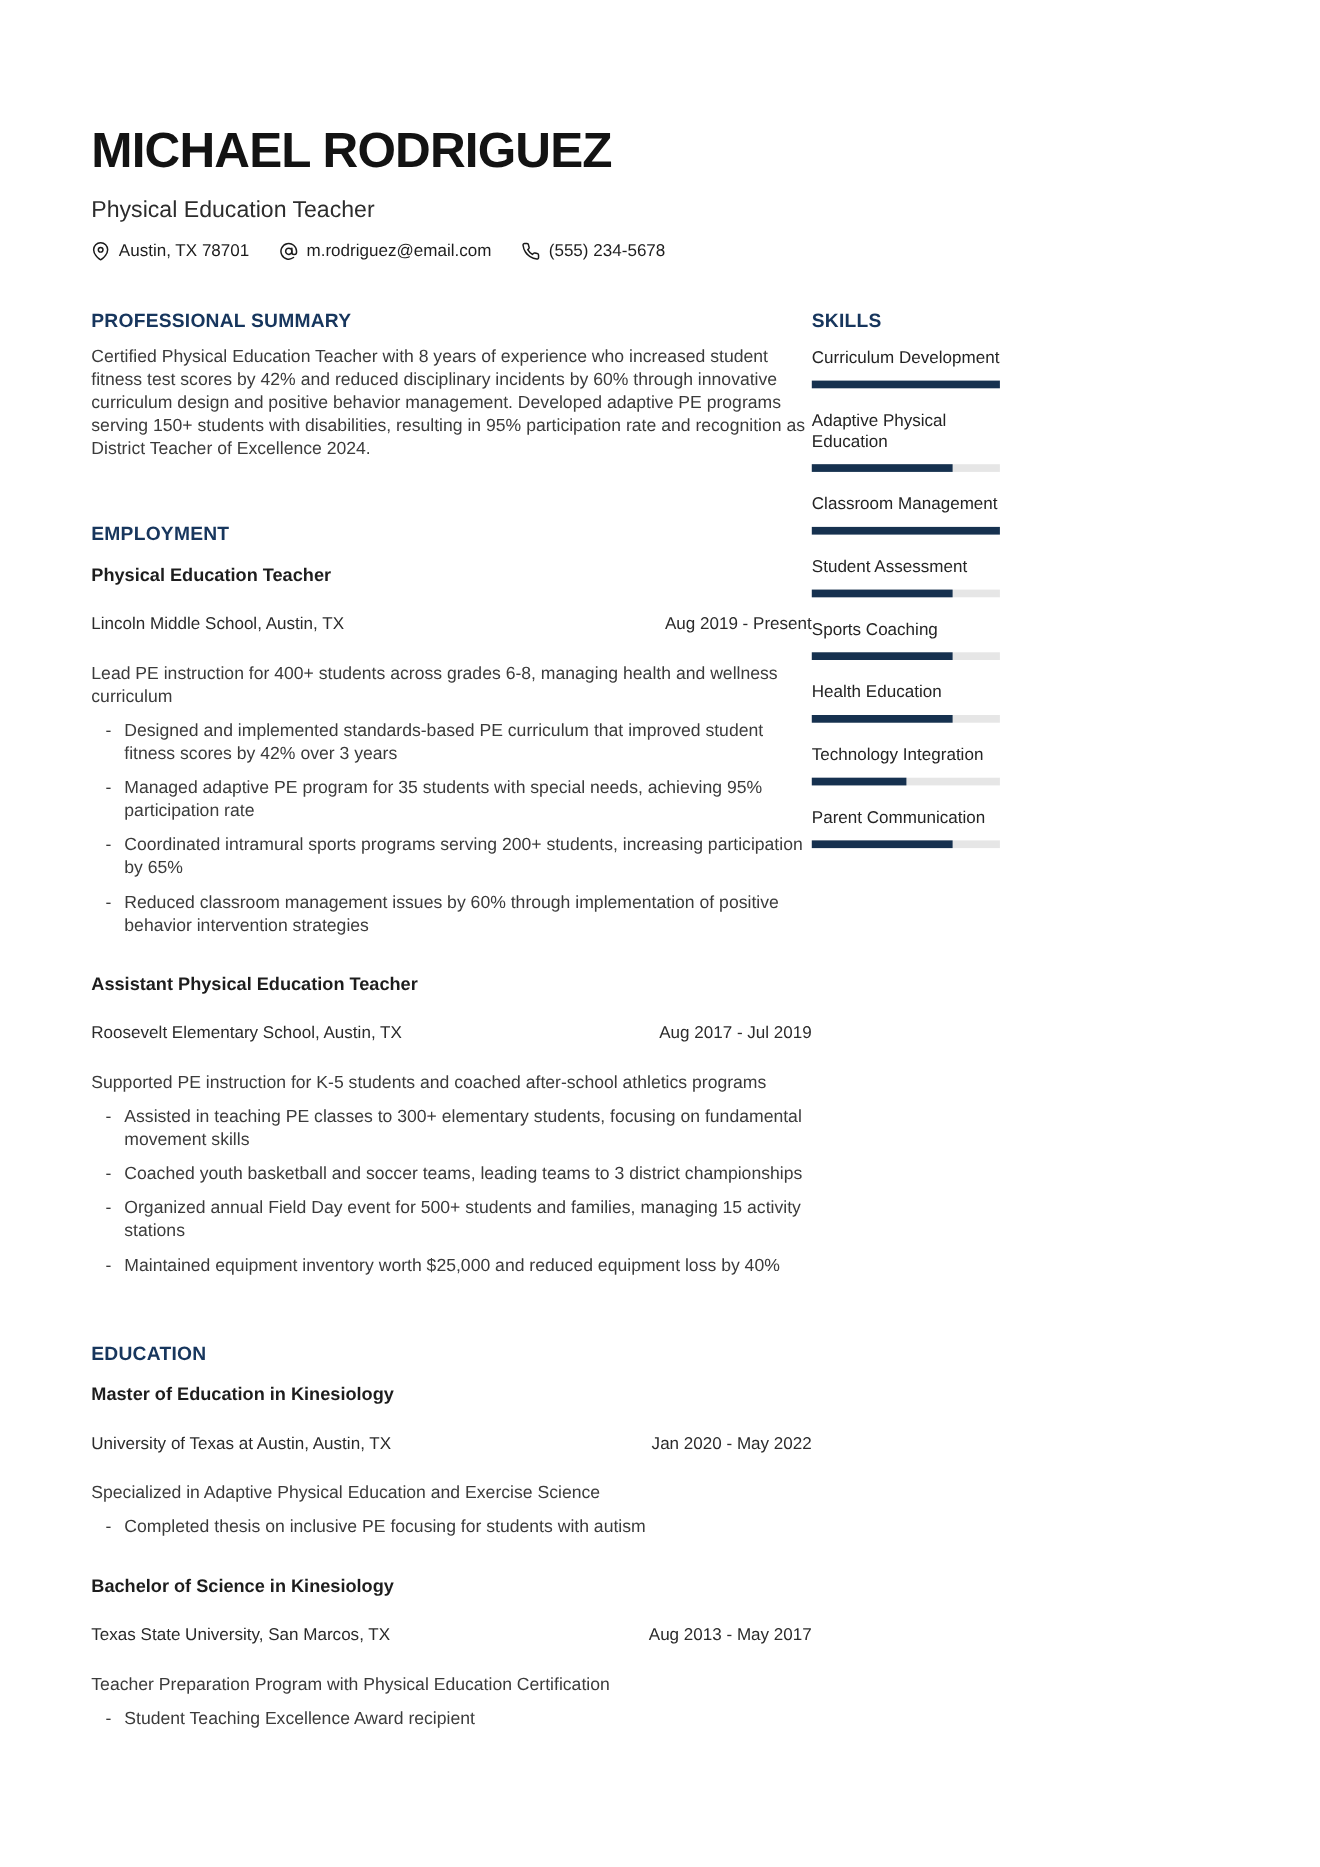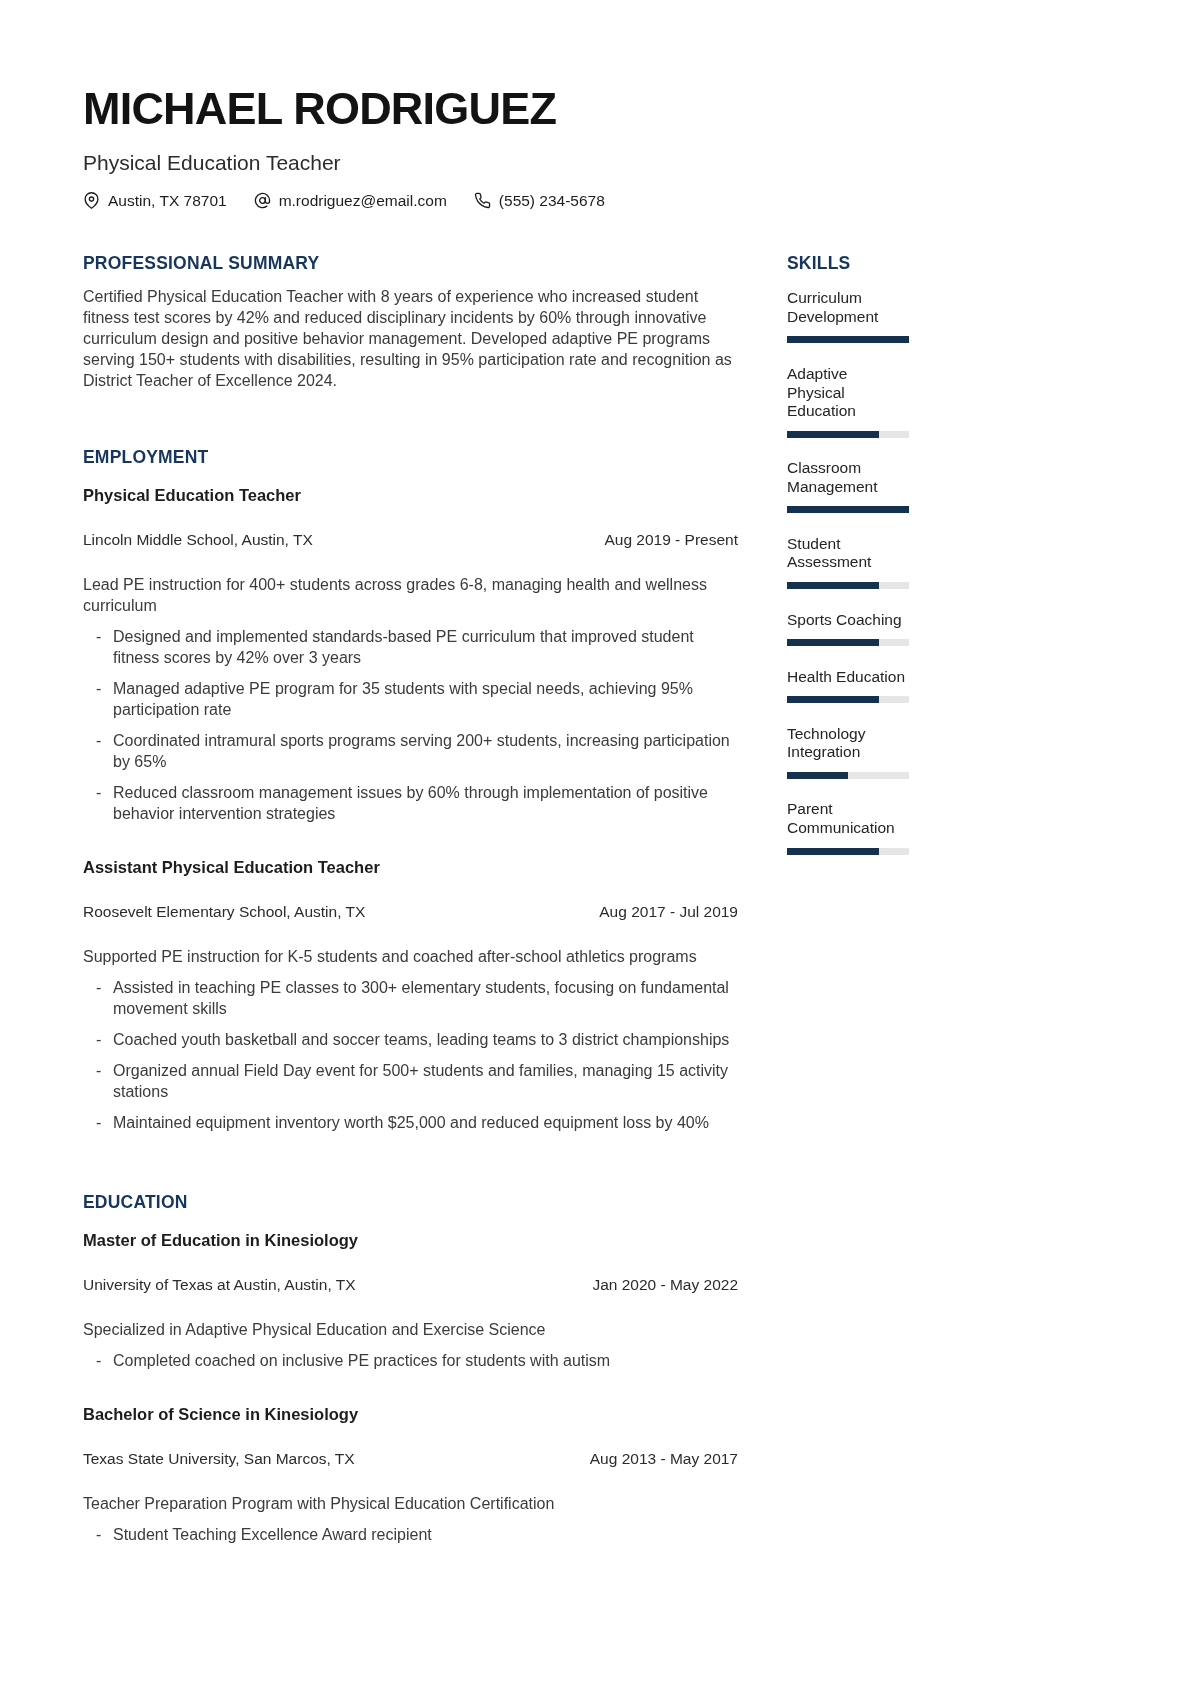--- a/index.html
+++ b/index.html
@@ -10,35 +10,35 @@
     --dark:#161616;
   }
   *{box-sizing:border-box;}
   html,body{margin:0;padding:0;}
   body{
     width:1200px;height:1697px;background:#ffffff;
     font-family:"Liberation Sans", sans-serif;
     font-size:16px;color:var(--text);
     -webkit-font-smoothing:antialiased;
   }
-  .page{width:997px;height:1697px;padding:86px 88px 40px 83px;overflow:hidden;}
+  .page{width:997px;height:1697px;padding:114px 88px 40px 83px;overflow:hidden;}
 
   
   .name{
     font-size:45px;font-weight:700;letter-spacing:-0.8px;line-height:1.04;
     color:#131313;margin:0;
   }
   .job-title-line{margin-top:17px;font-size:21px;color:#2c2c2c;line-height:1.2;}
   .contact-row{margin-top:17px;display:flex;align-items:flex-start;gap:27px;font-size:15.5px;color:#1d1d1d;}
   .contact-item{display:flex;align-items:center;gap:8px;}
   .cicon{display:inline-flex;width:17px;height:17px;color:#1b1b1b;flex:none;}
   .cicon svg{width:17px;height:17px;stroke:currentColor;fill:none;stroke-width:1.9;stroke-linecap:round;stroke-linejoin:round;}
 
   
-  .columns{display:flex;gap:49px;margin-top:44px;align-items:flex-start;}
+  .columns{display:flex;margin-top:44px;align-items:flex-start;}
   .main-col{width:655px;flex:none;}
   .side-col{flex:1;min-width:0;}
 
   h2.sec{
     font-size:17.5px;font-weight:700;color:var(--navy);
     letter-spacing:0.2px;margin:0 0 13px 0;line-height:1.1;
   }
   .summary-text{margin:0;line-height:21px;}
 
   .sec-block{margin-top:0;}
@@ -150,21 +150,21 @@
 
         <div class="entry">
           <div class="entry-title">Master of Education in Kinesiology</div>
           <div class="entry-meta">
             <span>University of Texas at Austin, Austin, TX</span>
             <span class="entry-dates">Jan 2020 - May 2022</span>
           </div>
           <div class="entry-summary">Specialized in Adaptive Physical Education and Exercise Science</div>
           <ul class="bullets">
 
-              <li>Completed coached on inclusive PE practices for students with autism</li>
+              <li>Completed thesis on inclusive PE focusing for students with autism</li>
             </ul>
         </div>
 
         <div class="entry">
           <div class="entry-title">Bachelor of Science in Kinesiology</div>
           <div class="entry-meta">
             <span>Texas State University, San Marcos, TX</span>
             <span class="entry-dates">Aug 2013 - May 2017</span>
           </div>
           <div class="entry-summary">Teacher Preparation Program with Physical Education Certification</div>

